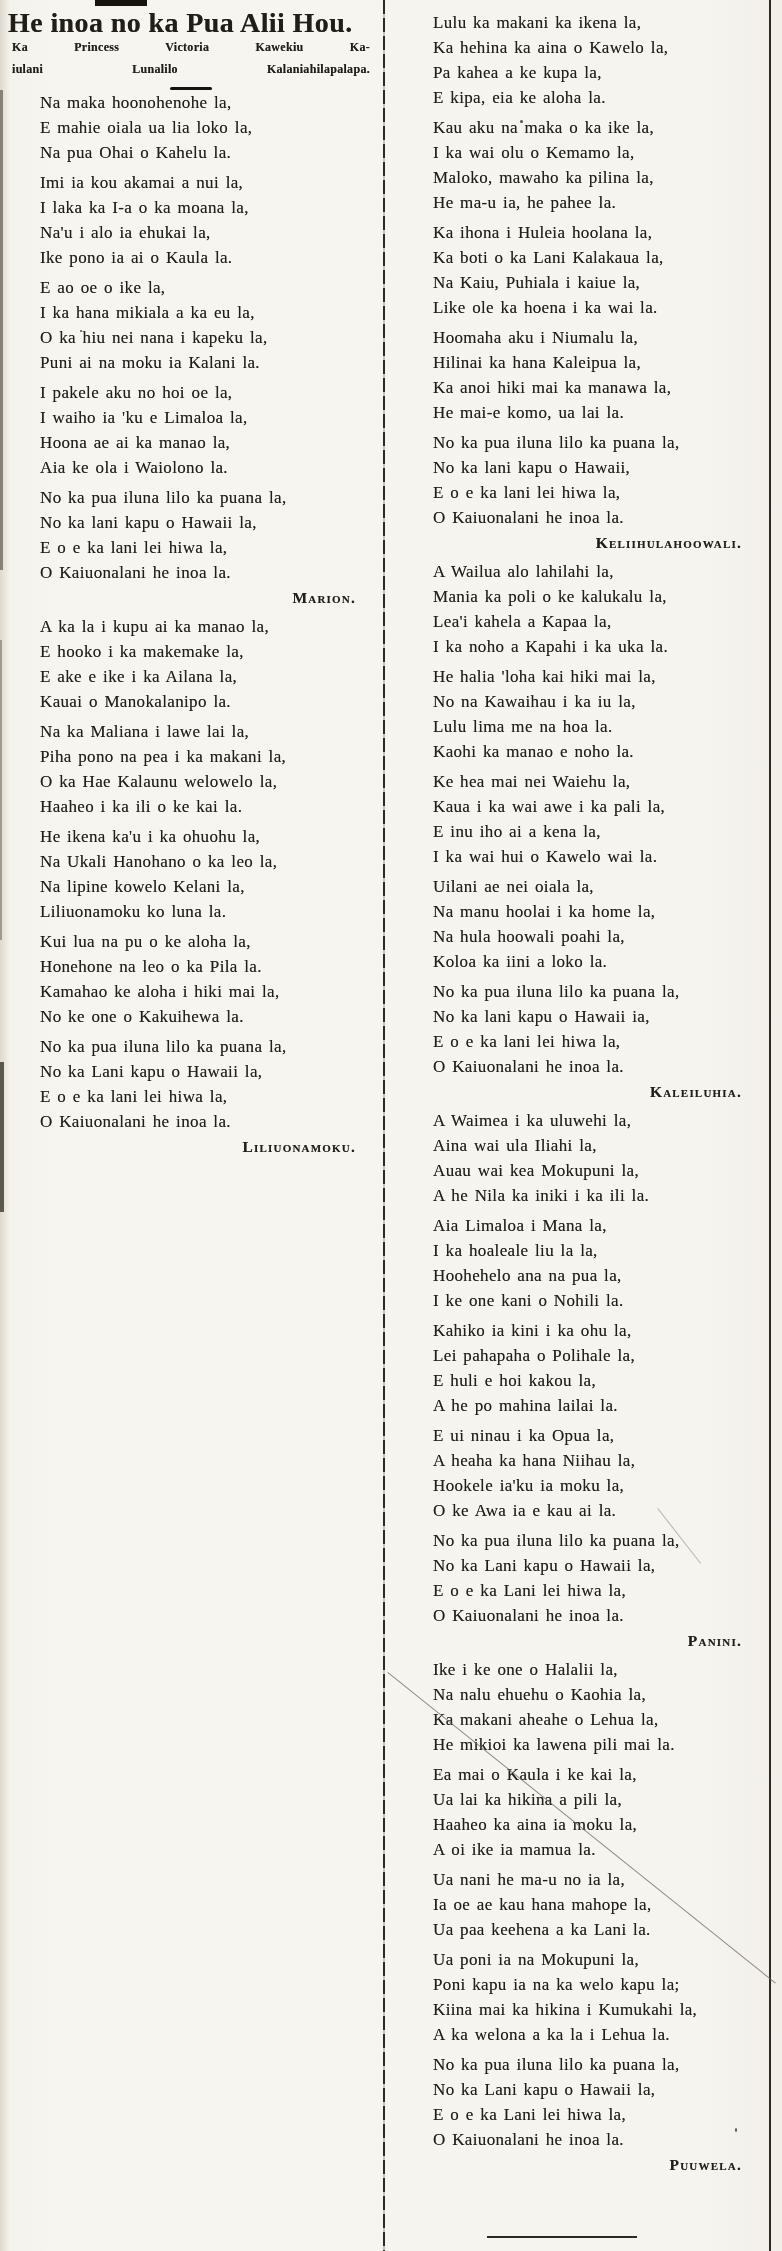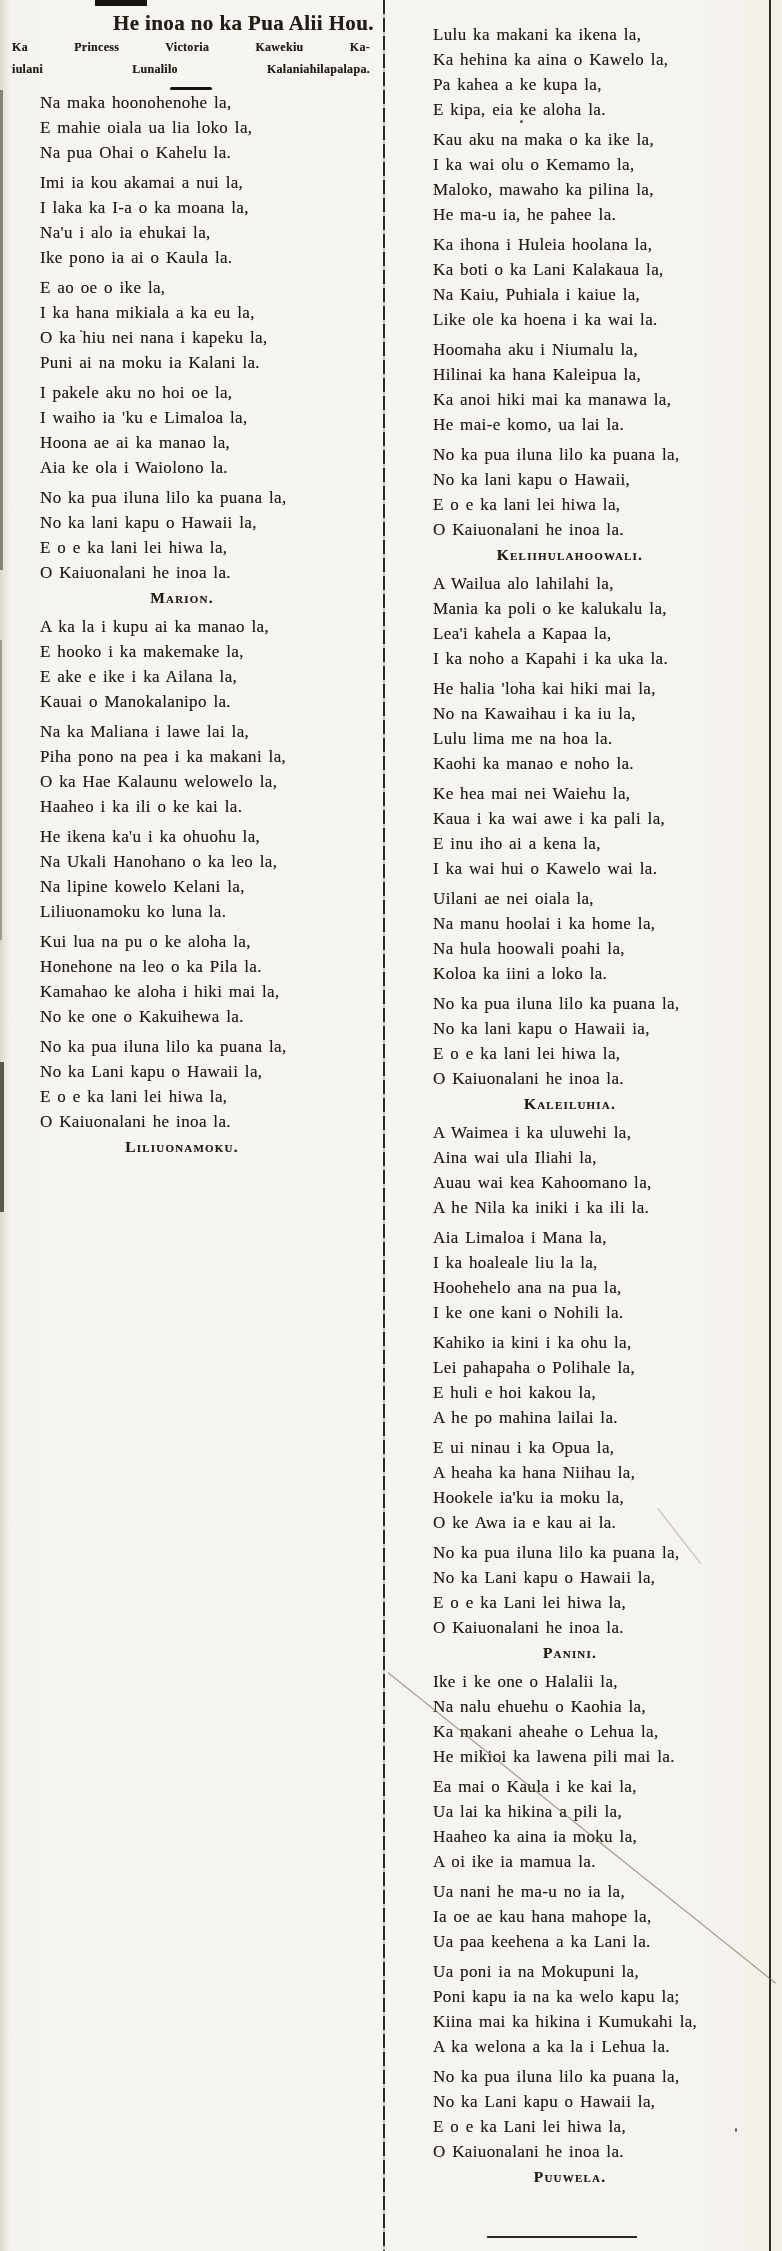--- a/index.html
+++ b/index.html
@@ -17,26 +17,26 @@
   
   .edge-mark{position:absolute;background:#3a372f;}
   
   .vrule{position:absolute;top:0;height:2251px;width:2px;background:#2c2922;}
   .vrule.dashed{
     background:repeating-linear-gradient(180deg,#2c2922 0 14px,rgba(44,41,34,0.25) 14px 18px);
   }
   
   .column{position:absolute;top:0;}
   #col-left{left:8px;width:366px;}
-  #col-right{left:398px;width:362px;padding-top:22px;box-sizing:border-box;}
+  #col-right{left:398px;width:362px;padding-top:10px;box-sizing:border-box;}
   
   .top-bar{position:absolute;left:95px;top:0;width:52px;height:6px;background:#17140f;}
   .masthead{padding-top:10px;}
   .title{
-    font-size:21px;font-weight:bold;text-align:right;
+    font-size:28px;font-weight:bold;text-align:left;
     letter-spacing:0.4px;line-height:26px;
     text-shadow:0 0 0.5px rgba(20,16,8,0.6);
   }
   .subtitle-line{
     font-size:12px;font-weight:bold;line-height:22px;
     letter-spacing:0.3px;word-spacing:2px;
     text-align:justify;text-align-last:justify;
     padding:0 4px;
     text-shadow:0 0 0.5px rgba(20,16,8,0.55);
   }
@@ -49,21 +49,21 @@
   #col-right .stanza{padding-left:35px;}
   .pline{
     font-size:17px;line-height:25px;white-space:nowrap;
     letter-spacing:0.35px;word-spacing:2px;
     text-shadow:0 0 0.5px rgba(25,20,10,0.5);
   }
   .signature{
     font-variant:small-caps;font-weight:bold;
     font-size:15.5px;line-height:20px;
     letter-spacing:1.2px;
-    text-align:center;padding-right:18px;
+    text-align:right;padding-right:18px;
     margin:-2px 0 6px 0;
     text-shadow:0 0 0.5px rgba(25,20,10,0.5);
   }
   
   .crease{position:absolute;height:1px;background:#6b675d;transform-origin:left top;opacity:0.75;}
   .bottom-rule{position:absolute;left:487px;top:2236px;width:150px;height:2px;background:#2c2922;}
   .speck{position:absolute;background:#55514a;border-radius:50%;}
 </style>
 </head>
 <body>
@@ -210,21 +210,21 @@
         <div class="stanza">
           <div class="pline">No ka pua iluna lilo ka puana la,</div>
           <div class="pline">No ka lani kapu o Hawaii ia,</div>
           <div class="pline">E o e ka lani lei hiwa la,</div>
           <div class="pline">O Kaiuonalani he inoa la.</div>
         </div>
         <div class="signature">Kaleiluhia.</div>
         <div class="stanza">
           <div class="pline">A Waimea i ka uluwehi la,</div>
           <div class="pline">Aina wai ula Iliahi la,</div>
-          <div class="pline">Auau wai kea Kahoomano la,</div>
+          <div class="pline">Auau wai kea Mokupuni la,</div>
           <div class="pline">A he Nila ka iniki i ka ili la.</div>
         </div>
         <div class="stanza">
           <div class="pline">Aia Limaloa i Mana la,</div>
           <div class="pline">I ka hoaleale liu la la,</div>
           <div class="pline">Hoohehelo ana na pua la,</div>
           <div class="pline">I ke one kani o Nohili la.</div>
         </div>
         <div class="stanza">
           <div class="pline">Kahiko ia kini i ka ohu la,</div>

